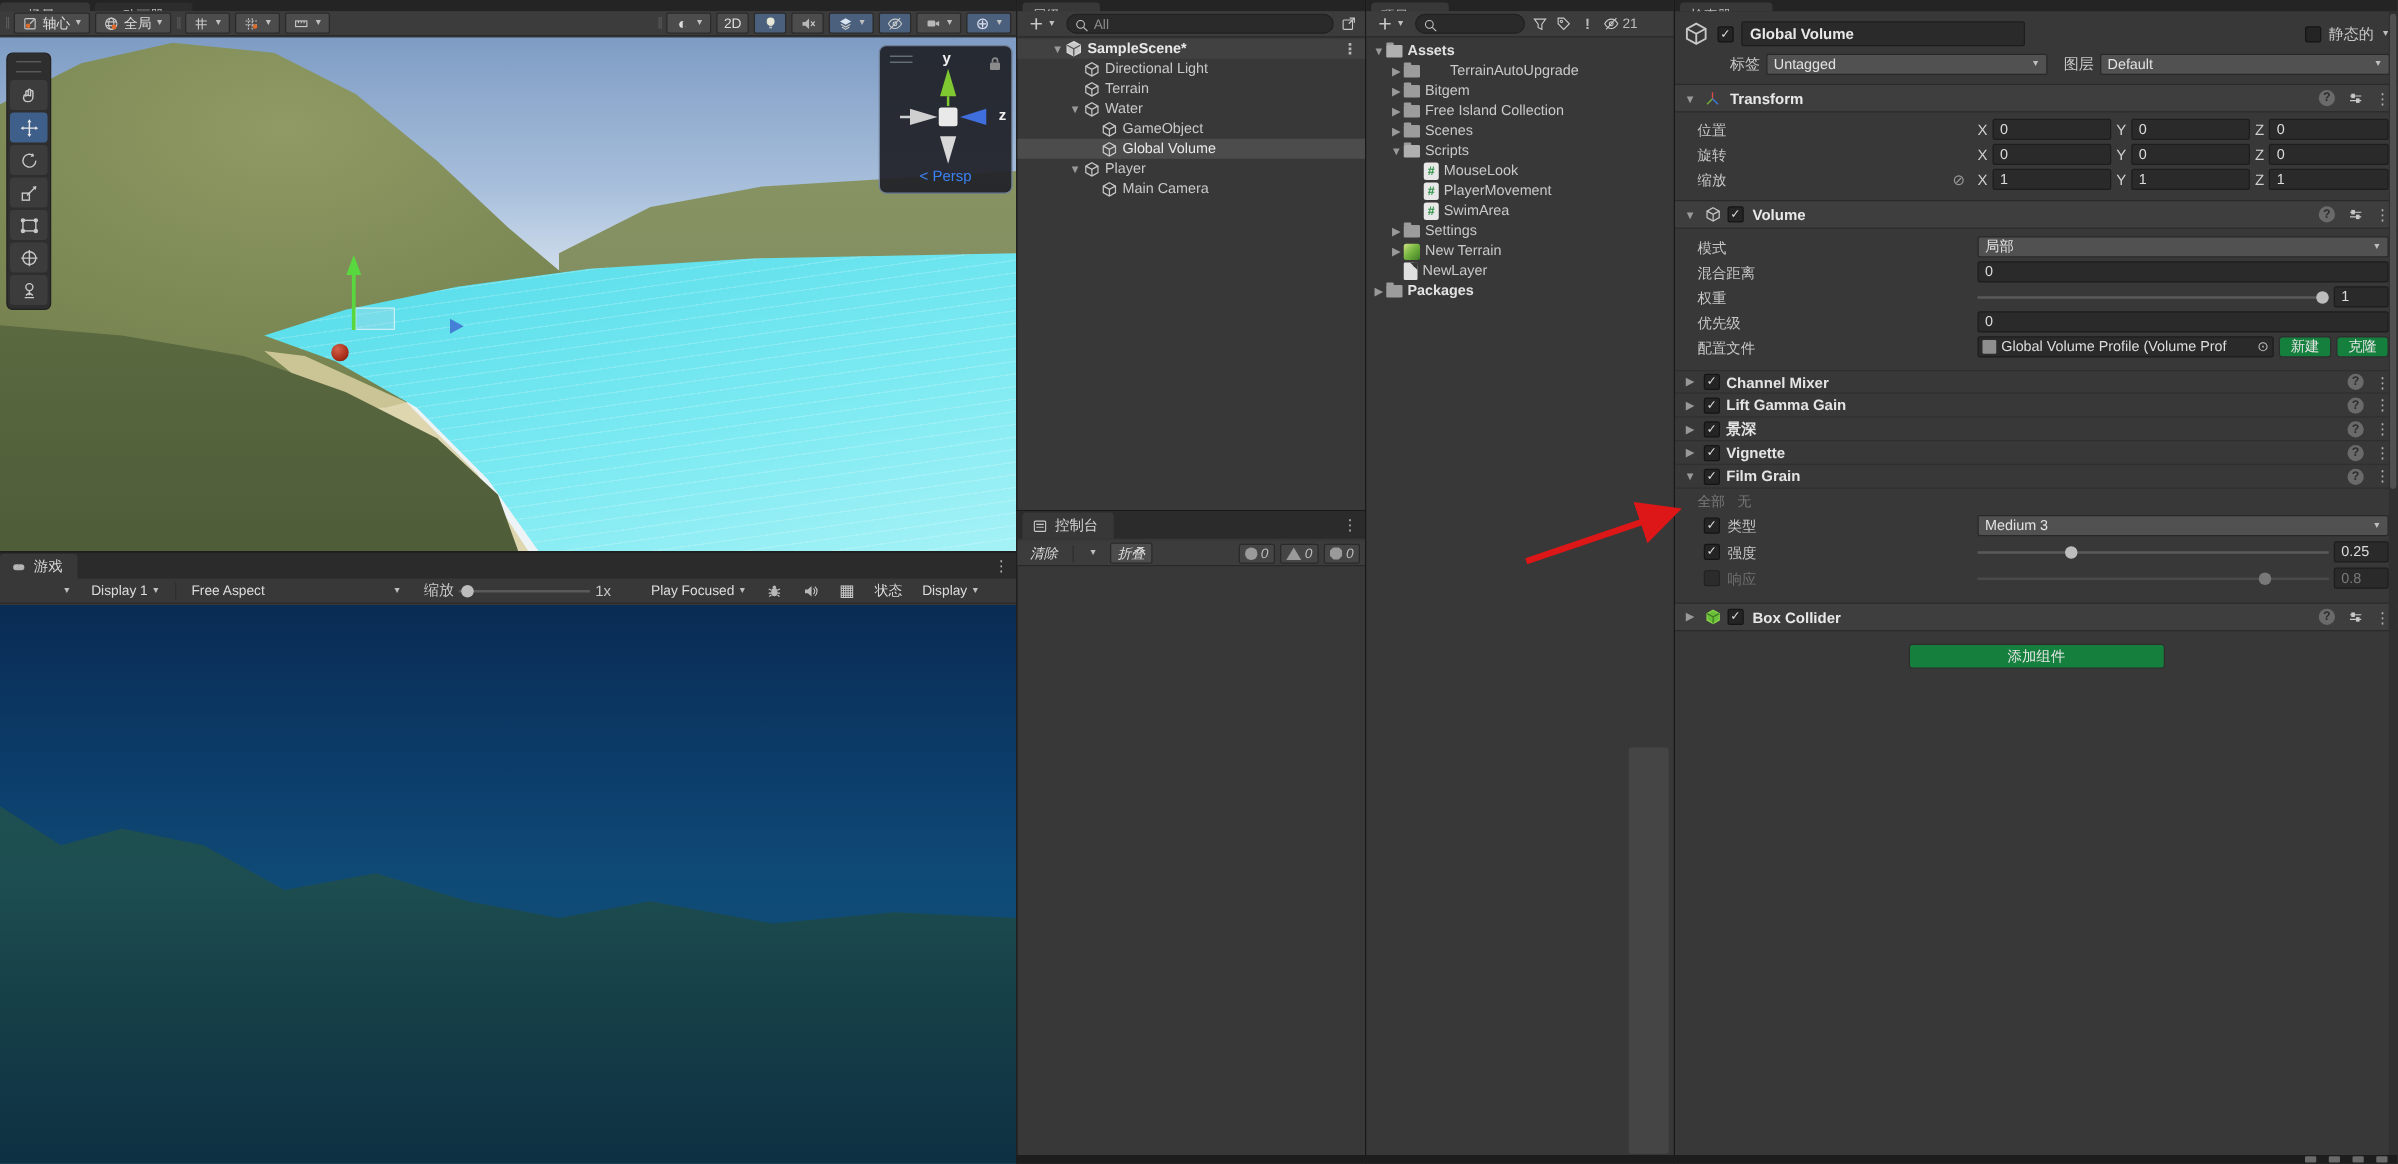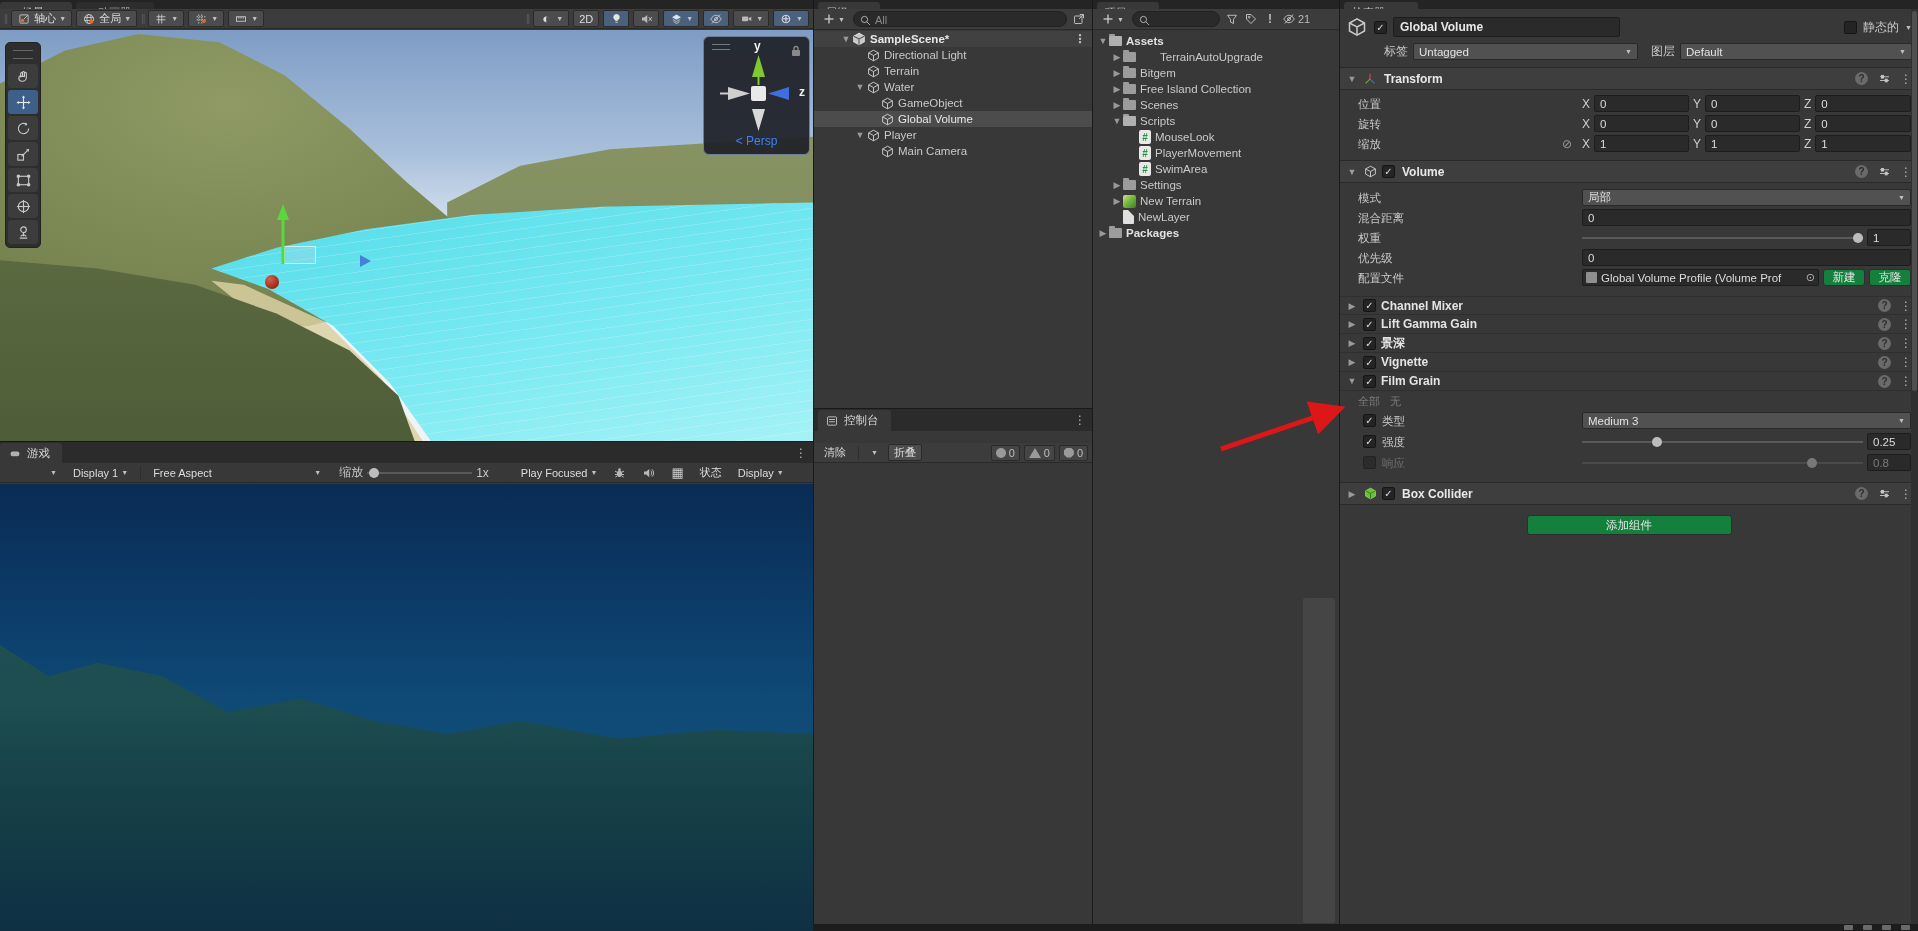--- a/index.html
+++ b/index.html
@@ -127,21 +127,21 @@
   .i-file { width:11px; height:14px; background:#e0e0e0; border-radius:1px; flex:none; position:relative; }
   .i-file::before { content:""; position:absolute; right:0; top:0; border:3px solid #383838;
     border-left-color:transparent; border-bottom-color:transparent; }
   .i-terrain { width:13px; height:13px; border-radius:2px; flex:none;
     background:linear-gradient(135deg,#cfe483 0%,#7ab842 45%,#3f7d26 100%); }
 
   
   #console-tabrow { position:absolute; left:0; top:0; right:0; height:22px; background:#2b2b2b; }
   #console-tab { position:absolute; left:4px; top:1px; height:21px; background:#383838; border-radius:3px 3px 0 0;
     display:flex; align-items:center; gap:5px; padding:0 12px 0 7px; font-size:11.5px; color:#d8d8d8; }
-  #console-toolbar { top:34px; }
+  #console-toolbar { top:24px;font-style:italic; }
   .cbadge { height:16px; background:#454545; border:1px solid #2a2a2a; border-radius:2px; display:inline-flex;
     align-items:center; gap:3px; padding:0 4px; font-size:11px; color:#bdbdbd; }
   .sh-circle { width:10px; height:10px; border-radius:50%; background:#9a9a9a; }
   .sh-tri { width:0; height:0; border-left:6px solid transparent; border-right:6px solid transparent;
     border-bottom:10px solid #9a9a9a; }
   .sh-oct { width:10px; height:10px; background:#9a9a9a; clip-path:polygon(30% 0,70% 0,100% 30%,100% 70%,70% 100%,30% 100%,0 70%,0 30%); }
 
   
   #proj-scroll { position:absolute; right:4px; top:598px; width:32px; height:325px; background:#454545; border-radius:2px; }
   #status-strip { position:absolute; left:813px; right:0; bottom:0; height:7px; background:#1d1d1d; }

